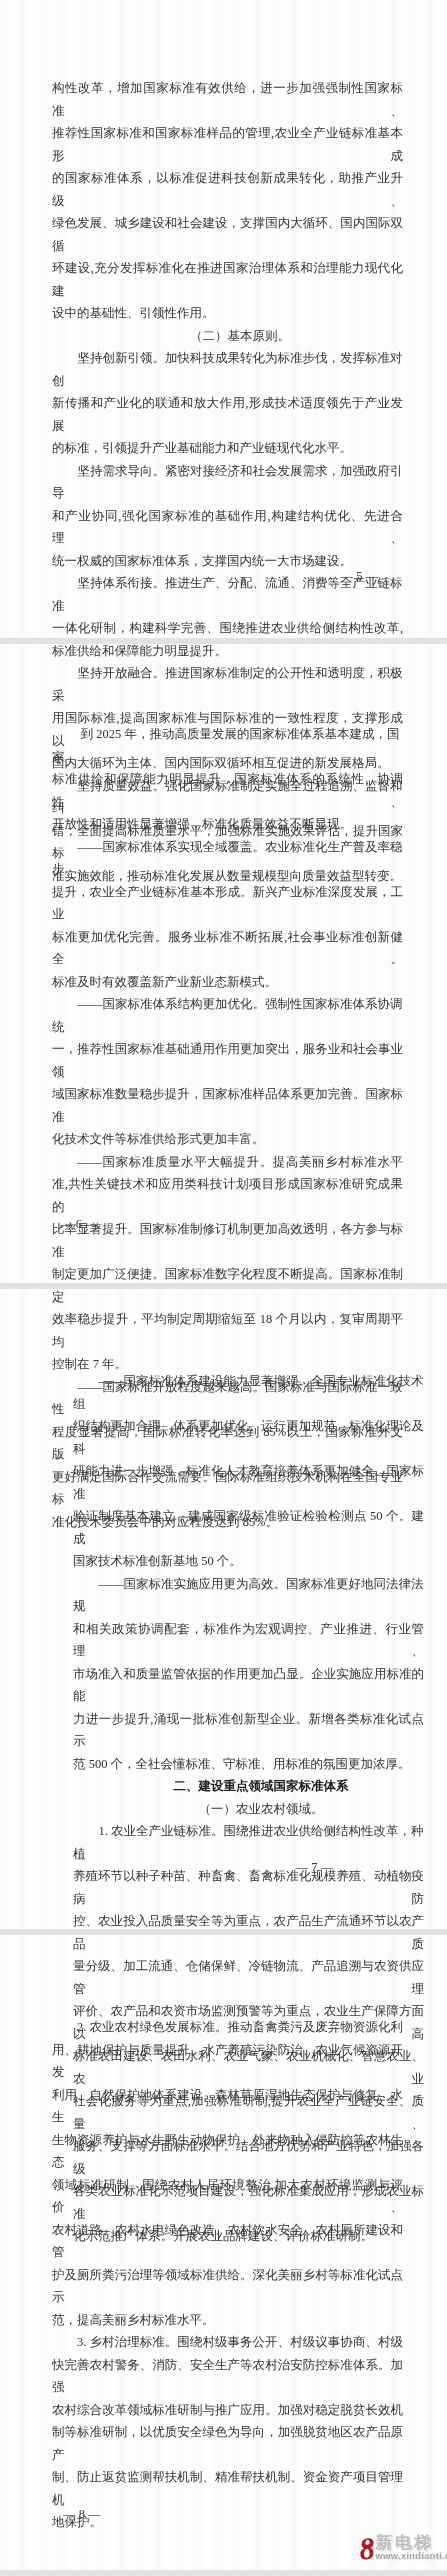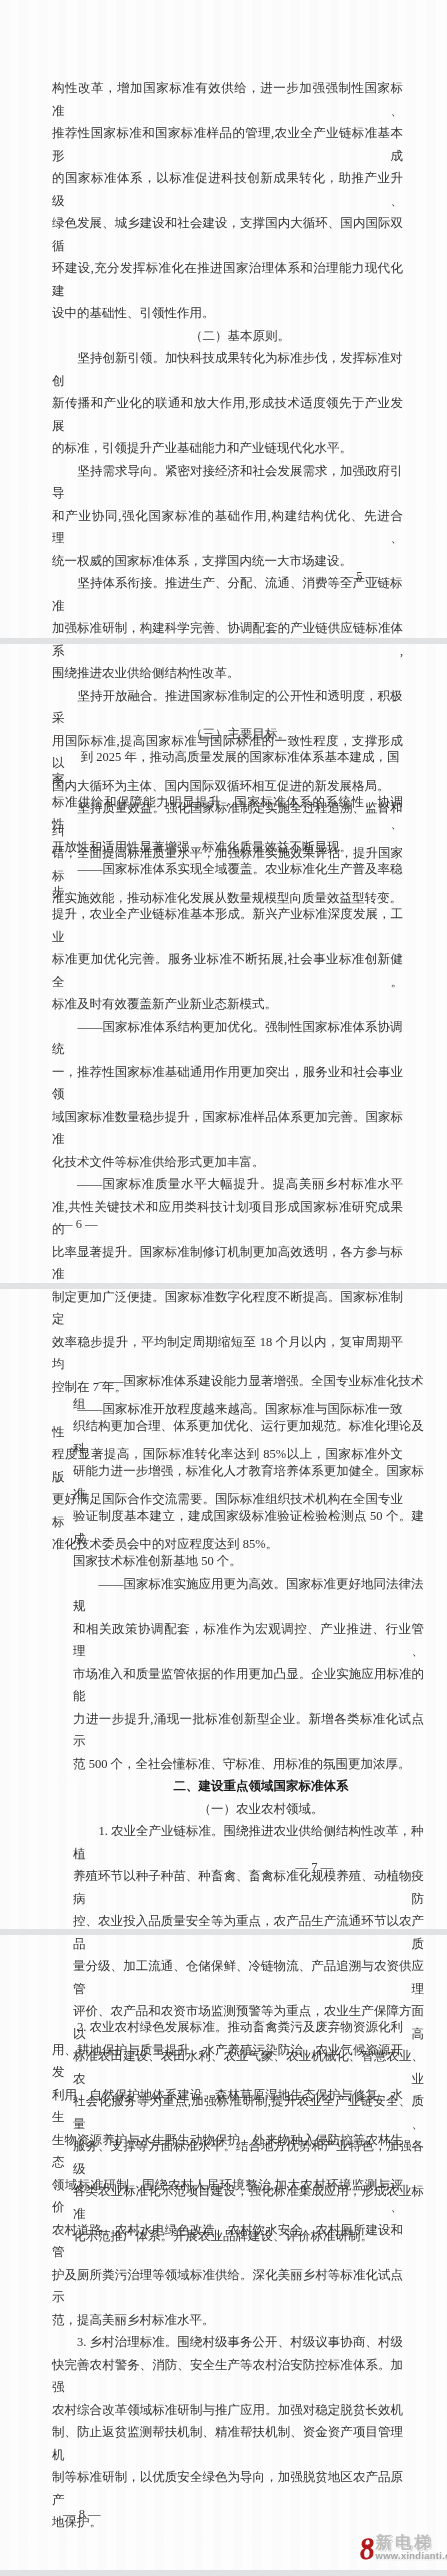--- a/index.html
+++ b/index.html
@@ -45,31 +45,30 @@
       <div class="line j">环建设,充分发挥标准化在推进国家治理体系和治理能力现代化建</div>
       <div class="line">设中的基础性、引领性作用。</div>
       <div class="line ind">（二）基本原则。</div>
       <div class="line j ind">坚持创新引领。加快科技成果转化为标准步伐，发挥标准对创</div>
       <div class="line j">新传播和产业化的联通和放大作用,形成技术适度领先于产业发展</div>
       <div class="line">的标准，引领提升产业基础能力和产业链现代化水平。</div>
       <div class="line j ind">坚持需求导向。紧密对接经济和社会发展需求，加强政府引导</div>
       <div class="line j">和产业协同,强化国家标准的基础作用,构建结构优化、先进合理、</div>
       <div class="line">统一权威的国家标准体系，支撑国内统一大市场建设。</div>
       <div class="line j ind">坚持体系衔接。推进生产、分配、流通、消费等全产业链标准</div>
-      <div class="line j">加强标准研制，构建科学完善、协调配套的产业链供应链标准体系,</div>
-      <div class="line">围绕推进农业供给侧结构性改革。</div>
+      <div class="line j">一体化研制，构建科学完善、围绕推进农业供给侧结构性改革,</div>
+      <div class="line">标准供给和保障能力明显提升。</div>
       <div class="line j ind">坚持开放融合。推进国家标准制定的公开性和透明度，积极采</div>
       <div class="line j">用国际标准,提高国家标准与国际标准的一致性程度，支撑形成以</div>
       <div class="line">国内大循环为主体、国内国际双循环相互促进的新发展格局。</div>
       <div class="line j ind">坚持质量效益。强化国家标准制定实施全过程追溯、监督和纠</div>
       <div class="line j">错，全面提高标准质量水平，加强标准实施效果评估，提升国家标</div>
       <div class="line">准实施效能，推动标准化发展从数量规模型向质量效益型转变。</div>
     </div>
   <div class="page" style="top:723px;">
-      <div class="line ind">（三）主要目标。</div>
       <div class="line j ind">到 2025 年，推动高质量发展的国家标准体系基本建成，国家</div>
       <div class="line j">标准供给和保障能力明显提升，国家标准体系的系统性、协调性、</div>
       <div class="line">开放性和适用性显著增强，标准化质量效益不断显现。</div>
       <div class="line j ind">——国家标准体系实现全域覆盖。农业标准化生产普及率稳步</div>
       <div class="line j">提升，农业全产业链标准基本形成。新兴产业标准深度发展，工业</div>
       <div class="line j">标准更加优化完善。服务业标准不断拓展,社会事业标准创新健全。</div>
       <div class="line">标准及时有效覆盖新产业新业态新模式。</div>
       <div class="line j ind">——国家标准体系结构更加优化。强制性国家标准体系协调统</div>
       <div class="line j">一，推荐性国家标准基础通用作用更加突出，服务业和社会事业领</div>
       <div class="line j">域国家标准数量稳步提升，国家标准样品体系更加完善。国家标准</div>
@@ -114,22 +113,22 @@
       <div class="line j">用、耕地保护与质量提升、水产养殖污染防治、农业气候资源开发</div>
       <div class="line j">利用、自然保护地体系建设、森林草原湿地生态保护与修复、水生</div>
       <div class="line j">生物资源养护与水生野生动物保护、外来物种入侵防控等农林生态</div>
       <div class="line j">领域标准研制。围绕农村人居环境整治,加大农村环境监测与评价、</div>
       <div class="line j">农村道路、农村水电绿色改造、农村饮水安全、农村厕所建设和管</div>
       <div class="line j">护及厕所粪污治理等领域标准供给。深化美丽乡村等标准化试点示</div>
       <div class="line">范，提高美丽乡村标准水平。</div>
       <div class="line j ind">3. 乡村治理标准。围绕村级事务公开、村级议事协商、村级</div>
       <div class="line j">快完善农村警务、消防、安全生产等农村治安防控标准体系。加强</div>
       <div class="line j">农村综合改革领域标准研制与推广应用。加强对稳定脱贫长效机</div>
+      <div class="line j">制等标准研制，以优质安全绿色为导向，加强脱贫地区农产品原产</div>
       <div class="line j">制、防止返贫监测帮扶机制、精准帮扶机制、资金资产项目管理机</div>
-      <div class="line j">制等标准研制，以优质安全绿色为导向，加强脱贫地区农产品原产</div>
       <div class="line">地保护。</div>
     </div>
 
   <div class="footer right" style="top:565px;padding-right:25px;box-sizing:border-box;">— 5 —</div>
   <div class="footer" style="top:1213px;left:60px;">— 6 —</div>
   <div class="footer right" style="top:1856px;padding-right:70px;box-sizing:border-box;">— 7 —</div>
   <div class="footer" style="top:2503px;left:63px;">— 8 —</div>
 
   <div class="sep" style="top: 638px; background: rgb(224, 226, 227);"></div>
   <div class="sep" style="top: 1283px; background: rgb(224, 226, 227);"></div>

